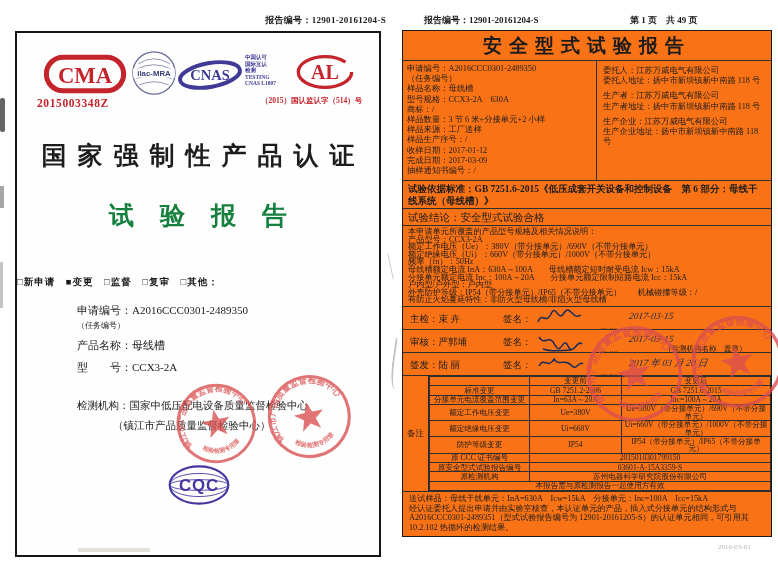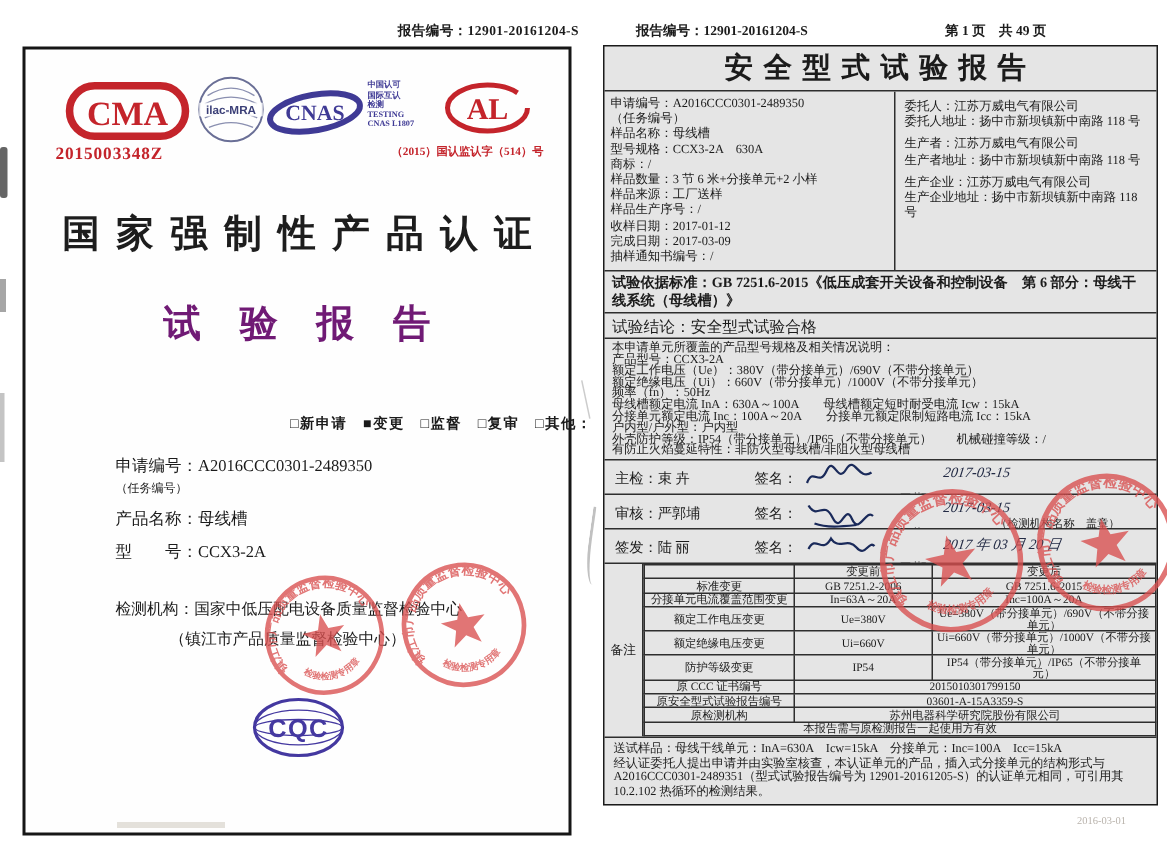--- a/index.html
+++ b/index.html
@@ -6,32 +6,32 @@
   .canvas{position:relative;width:778px;height:562px;background:#fff;overflow:hidden;
           font-family:"Liberation Serif","DejaVu Serif",serif;color:#1b1b1b;}
   .abs{position:absolute;}
   
   .lp-report{left:150px;top:14px;width:236px;text-align:right;font-size:9px;font-weight:bold;letter-spacing:.3px;}
   .lp-box{left:15px;top:31px;width:362px;height:522px;border:2px solid #161616;background:#fefefe;}
   .cma-num{left:20px;top:64px;font-size:11.5px;font-weight:bold;color:#c4242b;letter-spacing:.6px;}
   .cnas-side{left:228px;top:21px;width:70px;font-size:5.5px;line-height:6.6px;font-weight:bold;color:#3f3a95;}
   .cal-cap{left:244px;top:63px;width:125px;font-size:7.5px;font-weight:bold;color:#c4242b;}
   .lp-title1{left:0;top:106px;width:100%;text-align:center;font-size:25px;font-weight:600;letter-spacing:11px;padding-left:11px;box-sizing:border-box;color:#1d1d1d;}
-  .lp-title2{left:0;top:166px;width:100%;text-align:center;font-size:25px;font-weight:600;letter-spacing:26px;padding-left:26px;box-sizing:border-box;color:#701a75;}
-  .lp-checks{left:0;top:243px;width:100%;text-align:right;font-size:9.5px;font-weight:bold;letter-spacing:1px;padding-left:16px;}
+  .lp-title2{left:0;top:166px;width:100%;text-align:center;font-size:25px;font-weight:600;letter-spacing:26px;padding-left:26px;box-sizing:border-box;color:#15803d;}
+  .lp-checks{left:0;top:243px;width:100%;text-align:left;font-size:9.5px;font-weight:bold;letter-spacing:1px;}
   .lp-f1{left:60px;top:270px;font-size:11px;}
   .lp-f2{left:60px;top:287px;font-size:8px;}
   .lp-f3{left:60px;top:305px;font-size:11px;}
   .lp-f4{left:60px;top:327px;font-size:11px;}
   .lp-a1{left:60px;top:366px;font-size:10.5px;}
   .lp-a2{left:96px;top:386px;font-size:10.5px;}
   
   .rp-report{left:424px;top:14px;font-size:9px;font-weight:bold;}
   .rp-pageinfo{left:630px;top:14px;width:140px;text-align:left;font-size:9px;font-weight:bold;}
-  .rp-box{left:402px;top:30px;width:370px;height:507px;border:1.5px solid #1a1a1a;background:#e5e5e5;box-sizing:border-box;}
+  .rp-box{left:402px;top:30px;width:370px;height:507px;border:1.5px solid #1a1a1a;background:#f97316;box-sizing:border-box;}
   .rp-row{position:relative;border-bottom:1px solid #2e2e2e;box-sizing:border-box;overflow:hidden;}
   .rp-title{height:30px;text-align:center;font-size:19px;font-weight:bold;letter-spacing:7px;line-height:29px;}
   .rp-info{height:120px;display:flex;}
   .rp-info-l{width:194px;border-right:1px solid #2e2e2e;padding:3px 4px;box-sizing:border-box;font-size:8.3px;line-height:10.2px;}
   .rp-info-r{flex:1;padding:5px 6px;font-size:8.3px;line-height:10.2px;}
   .rp-info-r .gap{margin-top:5px;}
   .rp-standard{height:28px;padding:2px 5px;font-size:9.5px;line-height:12px;font-weight:600;}
   .rp-conclusion{height:17px;padding:2px 5px;font-size:10.5px;font-weight:normal;}
   .rp-coverage{height:81px;padding:2px 5px;font-size:8.2px;line-height:7.6px;}
   .rp-sign{height:23px;font-size:9.5px;}

